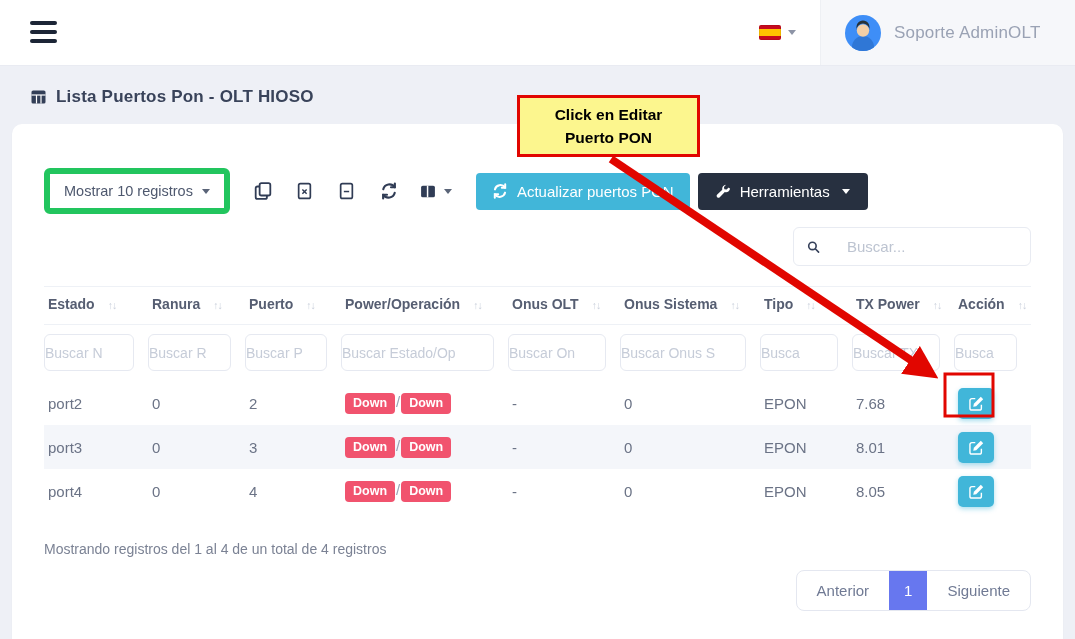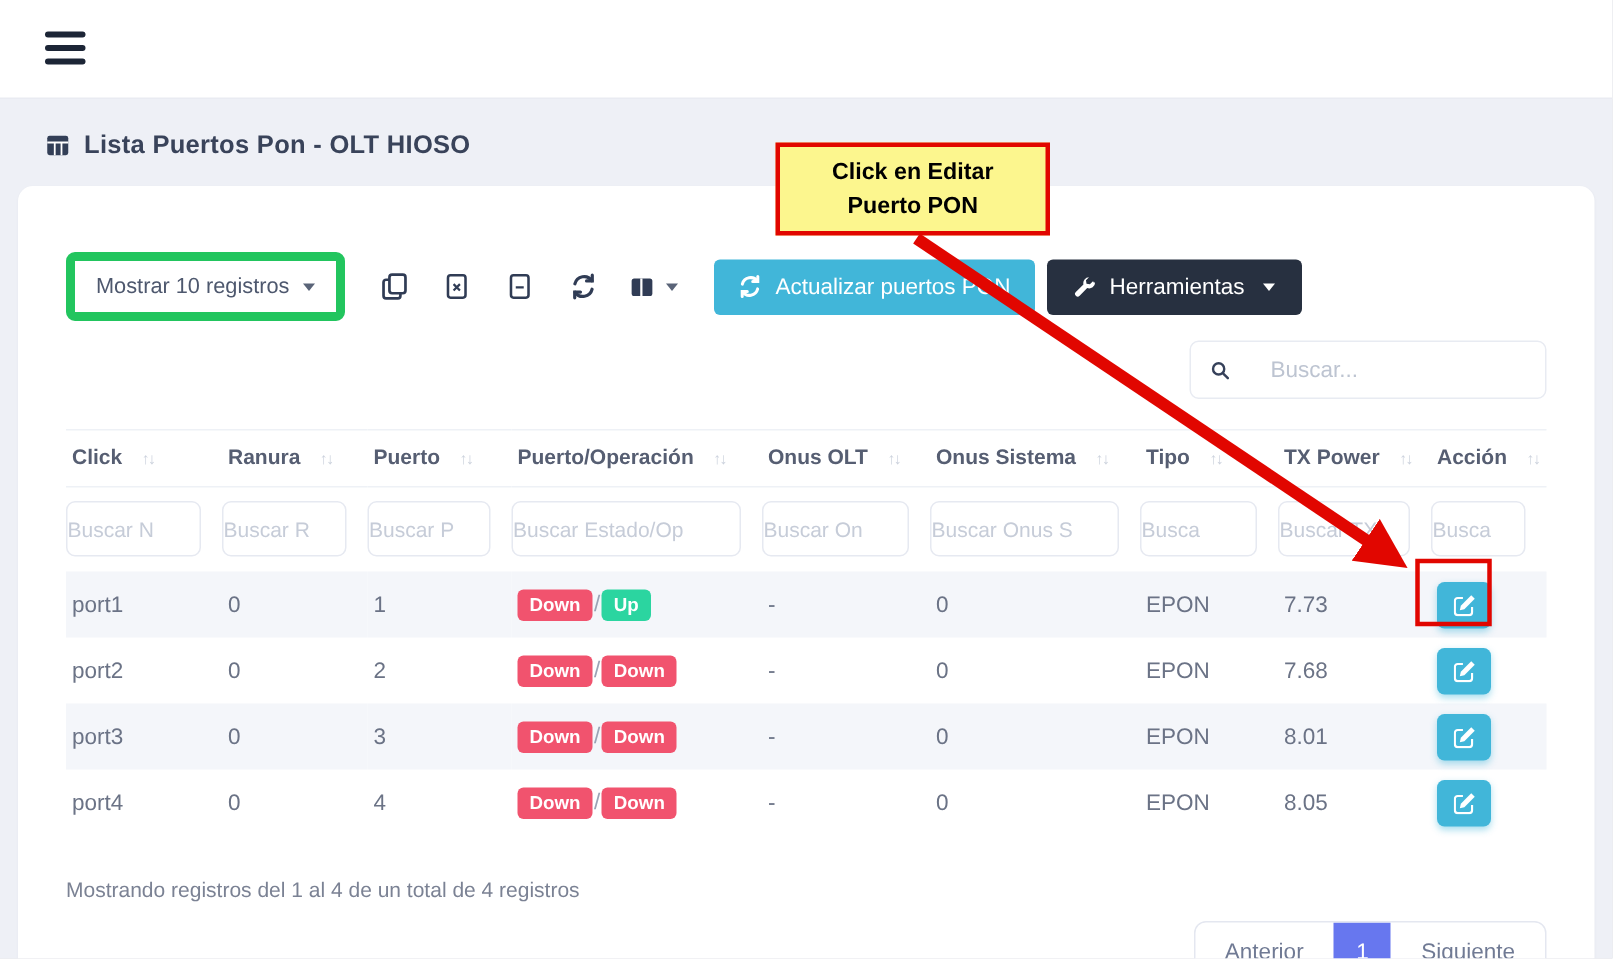--- a/index.html
+++ b/index.html
@@ -79,20 +79,42 @@
 <body>
 
 <div class="page">
 
   <div class="navbar">
     <div class="hamburger">
       <span></span>
         <span></span>
         <span></span>
     </div>
+    <div class="nav-right">
+      <div class="lang">
+        <div class="flag-es"></div>
+        <div class="caret"></div>
+      </div>
+      <div class="user-block">
+        <svg width="36" height="36" viewBox="0 0 36 36">
+          <defs>
+              <clipPath id="avc">
+                <circle cx="18" cy="18" r="18"></circle>
+              </clipPath>
+            </defs>
+          <circle cx="18" cy="18" r="18" fill="#3e8ef7"></circle>
+          <g clip-path="url(#avc)">
+            <path d="M7 32a11 11 0 0 1 22 0v6H7z" fill="#2f77d6"></path>
+            <circle cx="18" cy="15.5" r="6.2" fill="#f3cfa6"></circle>
+            <path d="M11.5 15a6.5 6.5 0 0 1 13 0c.6-6-2-9.5-6.5-9.5S10.9 9 11.5 15z" fill="#263238"></path>
+          </g>
+        </svg>
+        <span class="user-name">Soporte AdminOLT</span>
+      </div>
+    </div>
   </div>
 
   <div class="page-title">
     <svg width="17" height="16" viewBox="0 0 16 16">
       <rect x="1" y="1.5" width="14" height="13" rx="1.6" fill="#333f57"></rect>
       <line x1="1" y1="6" x2="15" y2="6" stroke="#fff" stroke-width="1.2"></line>
       <line x1="6" y1="6" x2="6" y2="14.5" stroke="#fff" stroke-width="1.2"></line>
       <line x1="10.5" y1="6" x2="10.5" y2="14.5" stroke="#fff" stroke-width="1.2"></line>
     </svg>
     <h1>Lista Puertos Pon - OLT HIOSO</h1>
@@ -175,63 +197,43 @@
           <col style="width:96px">
           <col style="width:167px">
         <col style="width:112px">
           <col style="width:140px">
           <col style="width:92px">
           <col style="width:102px">
           <col style="width:77px">
       </colgroup>
       <thead>
         <tr>
-          <th><span>Click</span><span class="sort">↑↓</span></th>
+          <th><span>Estado</span><span class="sort">↑↓</span></th>
           <th><span>Ranura</span><span class="sort">↑↓</span></th>
           <th><span>Puerto</span><span class="sort">↑↓</span></th>
-          <th><span>Puerto/Operación</span><span class="sort">↑↓</span></th>
+          <th><span>Power/Operación</span><span class="sort">↑↓</span></th>
           <th><span>Onus OLT</span><span class="sort">↑↓</span></th>
           <th><span>Onus Sistema</span><span class="sort">↑↓</span></th>
           <th><span>Tipo</span><span class="sort">↑↓</span></th>
           <th><span>TX Power</span><span class="sort">↑↓</span></th>
           <th><span>Acción</span><span class="sort">↑↓</span></th>
         </tr>
         <tr>
           <td class="filter-cell"><input placeholder="Buscar N" style=""></td>
           <td class="filter-cell"><input placeholder="Buscar R" style=""></td>
           <td class="filter-cell"><input placeholder="Buscar P" style=""></td>
           <td class="filter-cell"><input placeholder="Buscar Estado/Op" style=""></td>
           <td class="filter-cell"><input placeholder="Buscar On" style=""></td>
           <td class="filter-cell"><input placeholder="Buscar Onus S" style=""></td>
           <td class="filter-cell"><input placeholder="Busca" style=""></td>
           <td class="filter-cell"><input placeholder="Buscar TX" style=""></td>
           <td class="filter-cell"><input placeholder="Busca" style=""></td>
         </tr>
       </thead>
       <tbody>
-        <tr class="striped">
-          <td>port1</td>
-          <td>0</td>
-          <td>1</td>
-          <td>
-            <span class="badge down">Down</span><span class="slash">/</span><span class="badge up">Up</span>
-          </td>
-          <td>-</td>
-          <td>0</td>
-          <td>EPON</td>
-          <td>7.73</td>
-          <td>
-            <button class="edit-btn">
-              <svg width="15" height="15" viewBox="0 0 16 16">
-                <path d="M12.6.9l2.5 2.5-7.4 7.4-3.2.7.7-3.2z" fill="#fff"></path>
-                <path d="M13.2 9.3V13a2 2 0 0 1-2 2H3a2 2 0 0 1-2-2V4.8a2 2 0 0 1 2-2h3.7" fill="none" stroke="#fff" stroke-width="1.5"></path>
-              </svg>
-            </button>
-          </td>
-        </tr>
         <tr>
           <td>port2</td>
           <td>0</td>
           <td>2</td>
           <td>
             <span class="badge down">Down</span><span class="slash">/</span><span class="badge down">Down</span>
           </td>
           <td>-</td>
           <td>0</td>
           <td>EPON</td>

